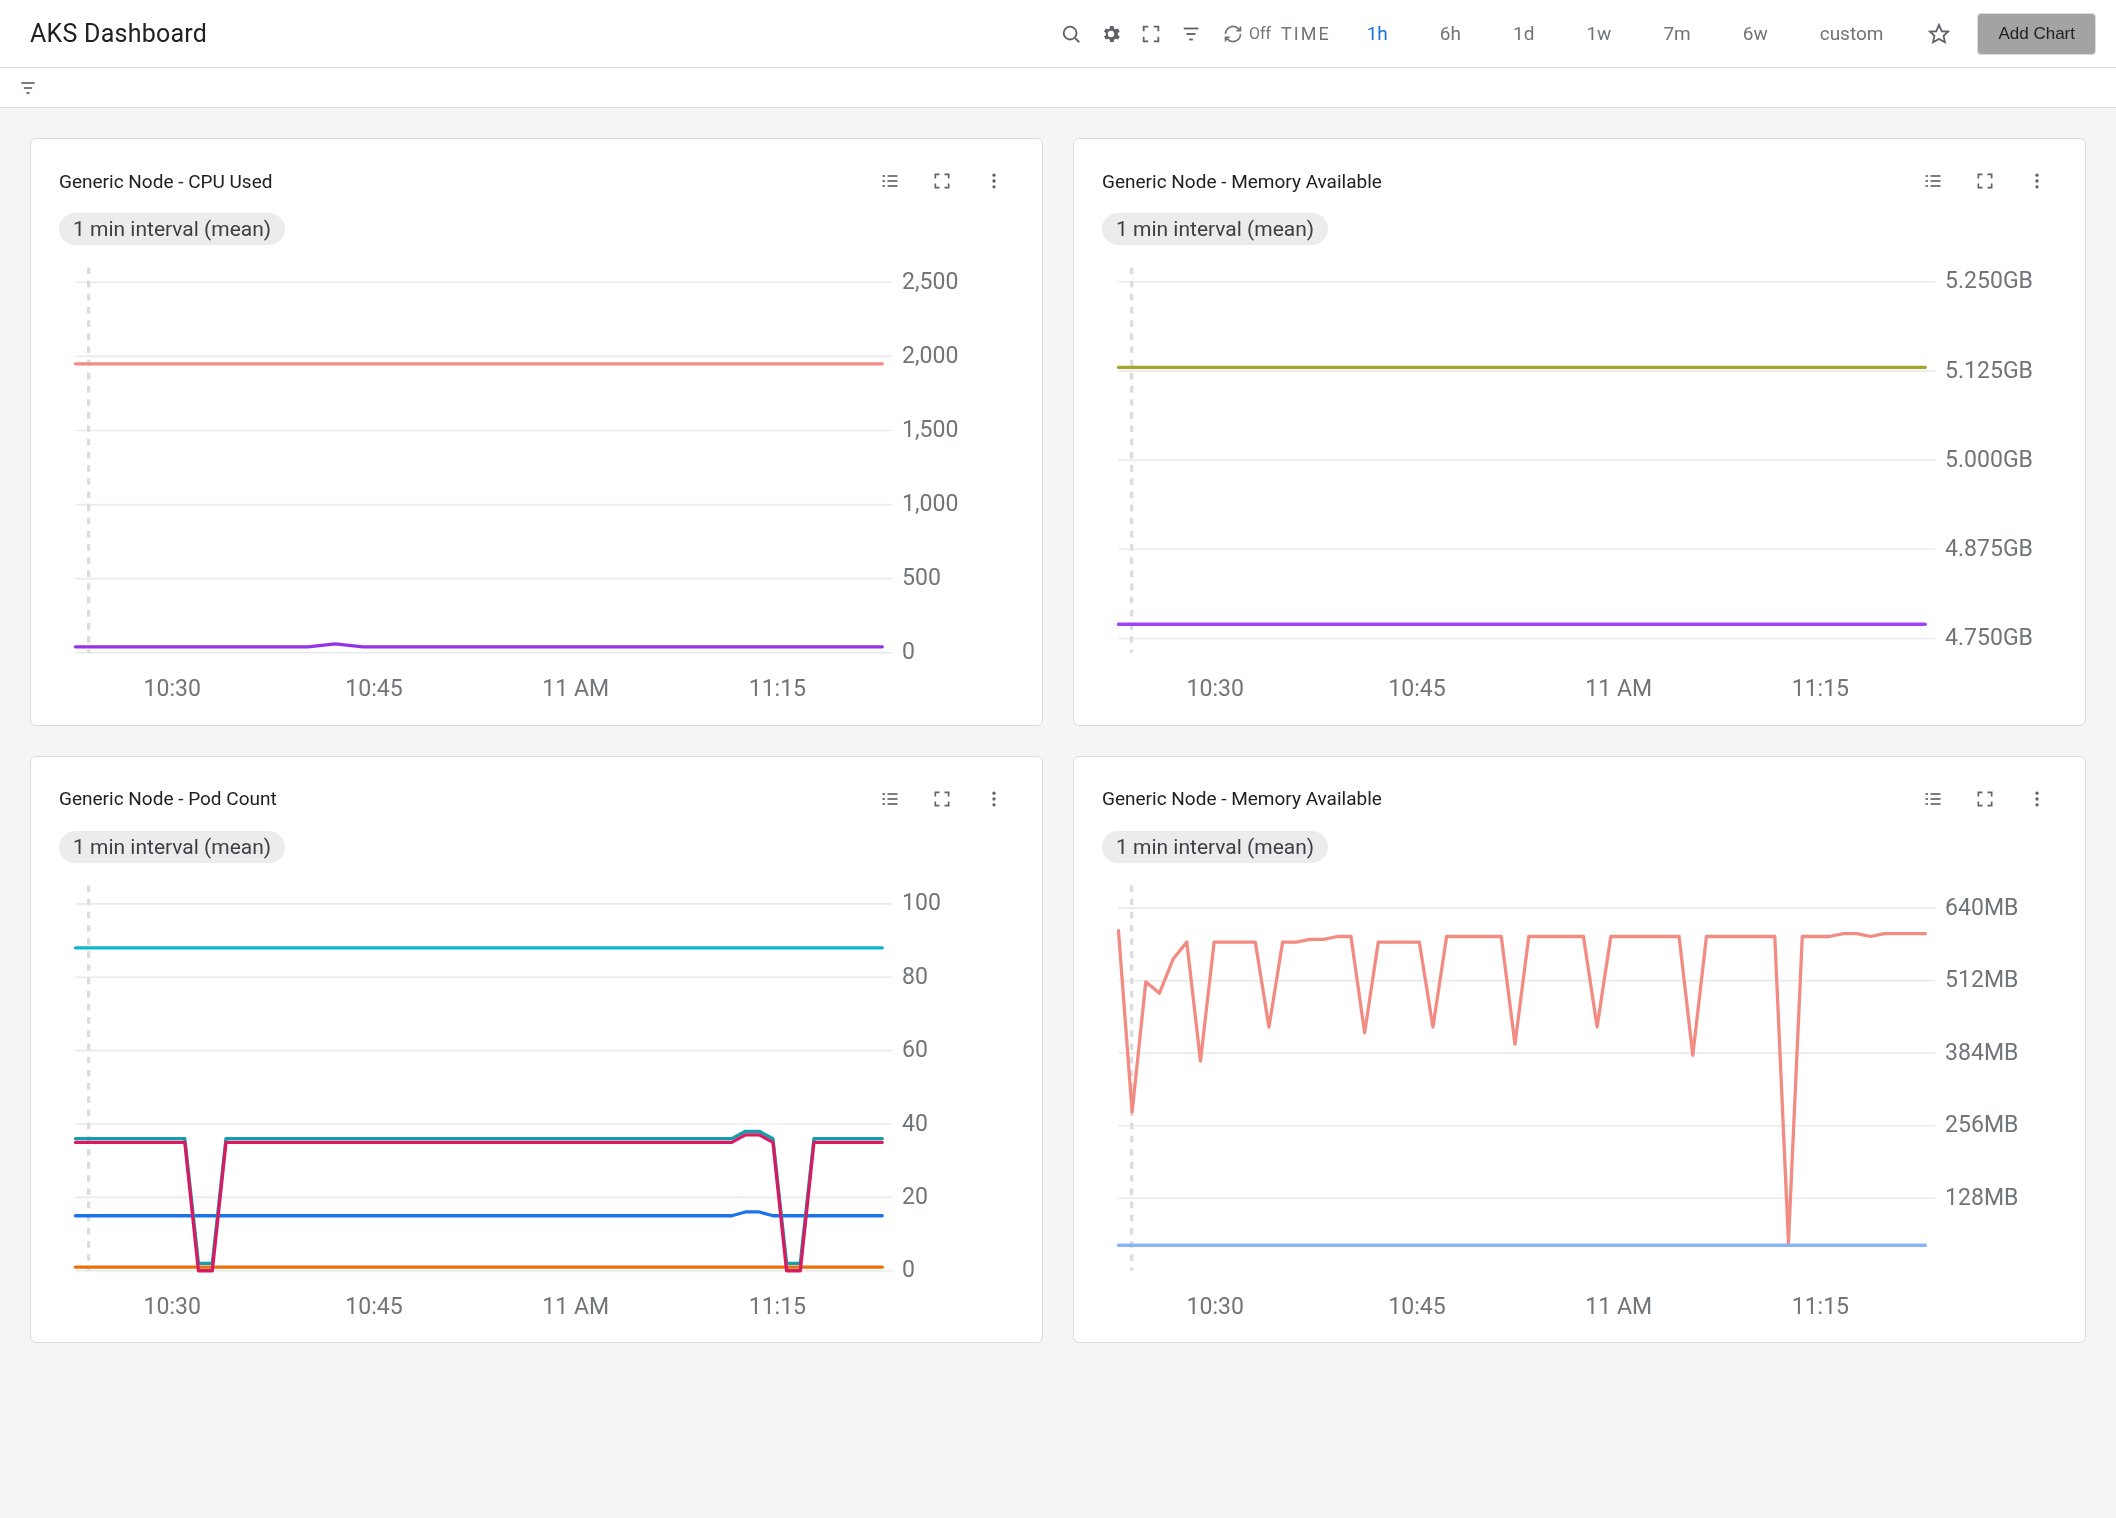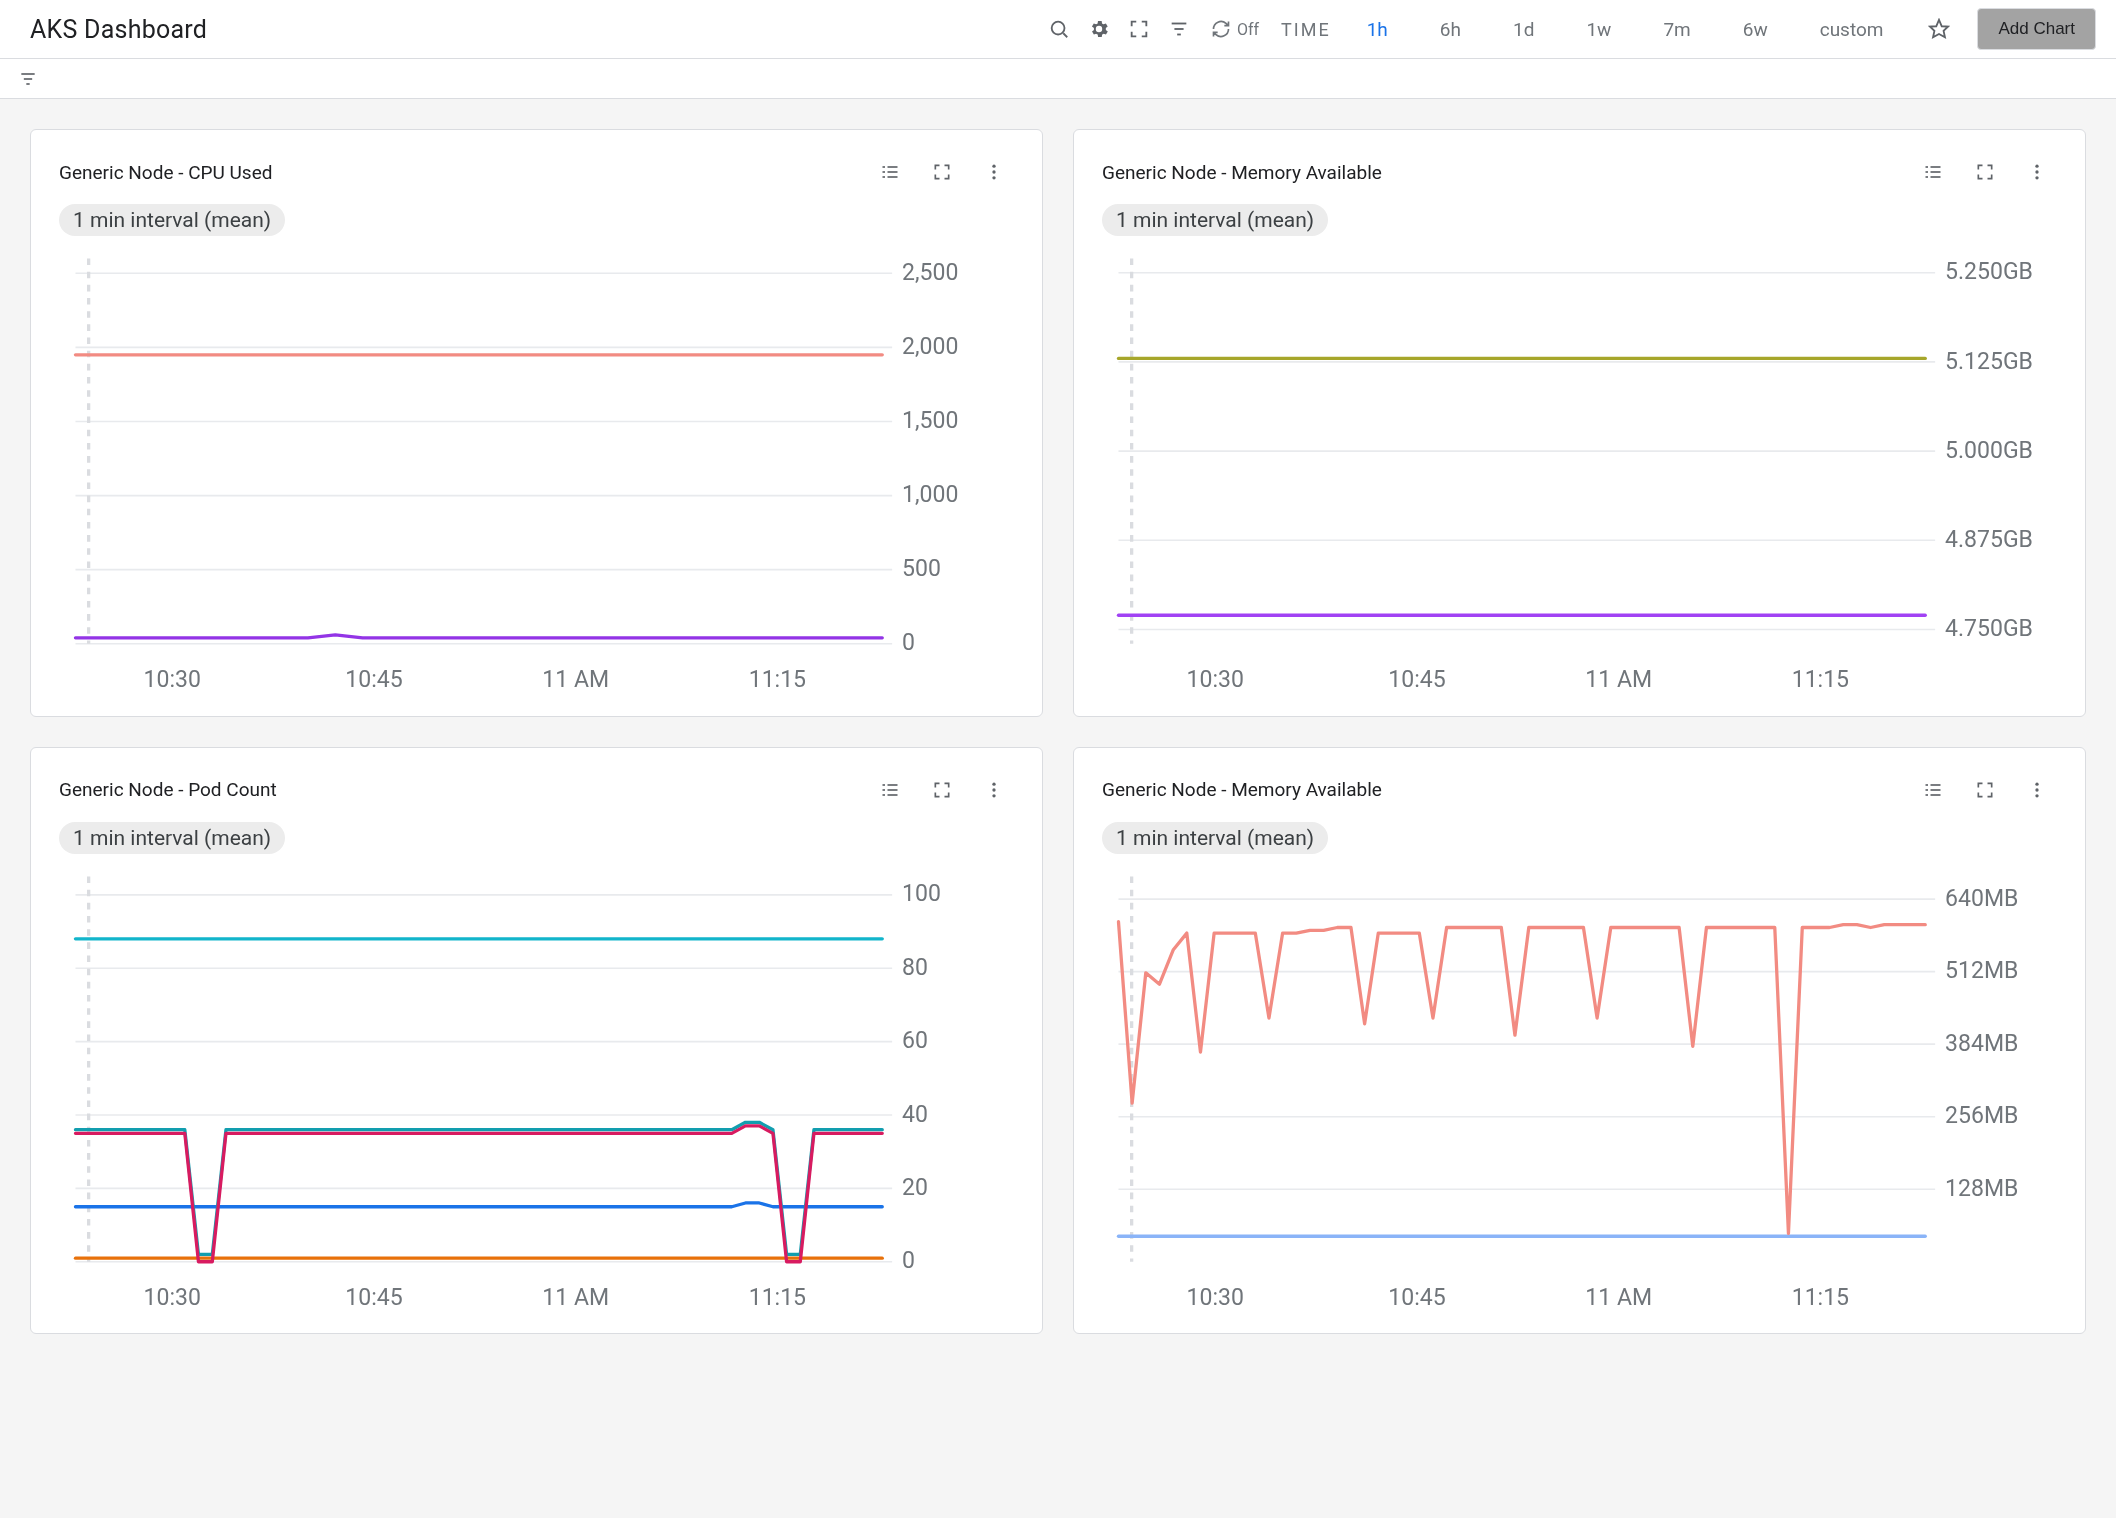--- a/index.html
+++ b/index.html
@@ -3,33 +3,33 @@
 <meta charset="utf-8">
 <style>
   :root { --grey-700:#5f6368; --grey-600:#70757a; --grey-500:#9aa0a6;
           --grey-300:#dadce0; --grey-200:#e8eaed; --grey-100:#f1f3f4;
           --blue-500:#1a73e8; }
   * { box-sizing:border-box; }
   body { margin:0; font-family:Roboto,"Helvetica Neue",Arial,sans-serif;
          color:#202124; background:#f5f5f5; }
 
   
-  .appbar { display:flex; align-items:center; height:59px; padding:0 20px 0 30px;
+  .appbar { display:flex; align-items:center; height:68px; padding:0 20px 0 30px;
             background:#fff; border-bottom:1px solid var(--grey-300); }
   .appbar-title { font-size:25px; font-weight:400; letter-spacing:0.25px; }
   .appbar-spacer { flex:1; }
   .icon-btn { width:36px; height:36px; display:inline-flex; align-items:center;
               justify-content:center; color:var(--grey-700); border:none; background:none;
               cursor:pointer; border-radius:4px; margin:0 2px; padding:0; }
   .icon { width:22px; height:22px; display:block; }
   .icon-sm { width:20px; height:20px; }
 
   .refresh-block { display:flex; align-items:center; gap:6px; margin:0 8px 0 12px; color:var(--grey-600);justify-content:flex-end; }
   .time-label { font-size:18px; letter-spacing:2px; color:var(--grey-600);
-                margin-left:14px; margin-right:10px; }
+                margin-left:2px; margin-right:10px; }
   .time-opts { display:flex; align-items:center; }
   .time-opt { font-size:19px; color:var(--grey-600); margin:0 26px; cursor:pointer; }
   .time-opt.active { color:var(--blue-500); }
   .add-chart-btn { margin-left:16px; border:1px solid var(--grey-300); background:#a3a3a3;
                    padding:10px 20px; border-radius:4px; font-size:17px; color:#202124; cursor:pointer; }
 
   
   .filter-row { display:flex; align-items:center; height:40px; background:#fff;
                 border-bottom:1px solid var(--grey-300); padding:0 20px; }
   .filter-input { flex:1; border:none; outline:none; font-size:16px; color:#202124;

